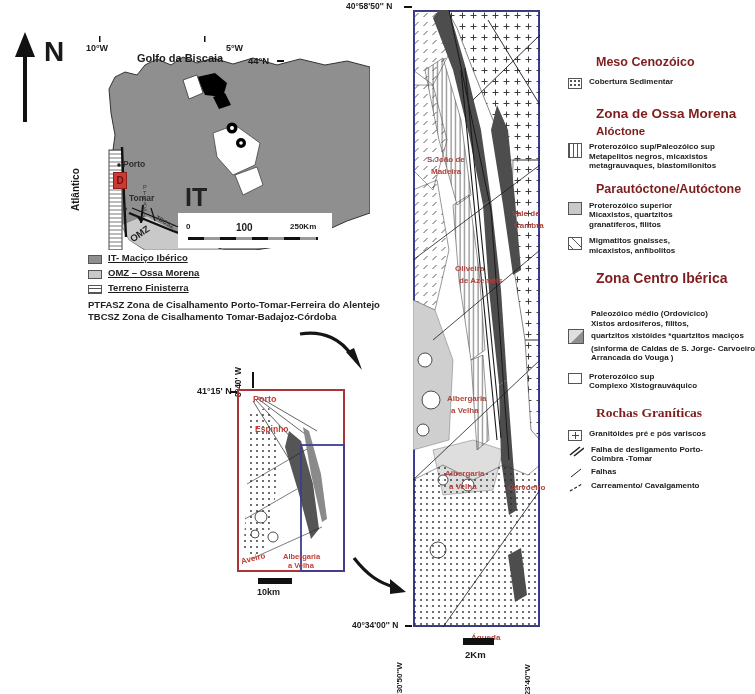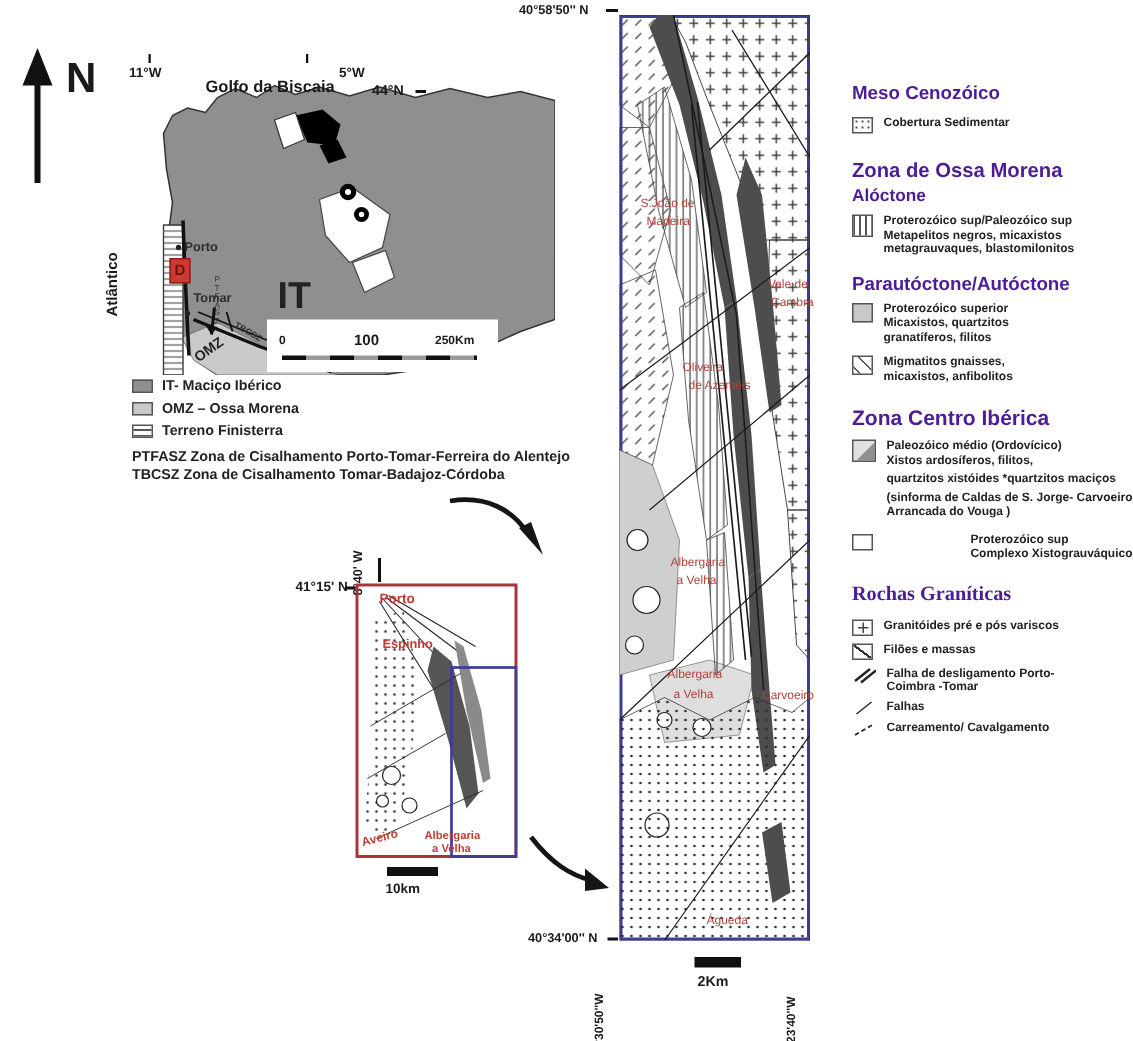--- a/index.html
+++ b/index.html
@@ -4,55 +4,55 @@
 <style>
   * { margin:0; padding:0; box-sizing:border-box; }
   html,body { background:#fff; }
   body { font-family:"Liberation Sans", sans-serif; color:#1a1a1a; }
   #fig { position:relative; width:755px; height:694px; background:#fff; overflow:hidden; }
   .abs { position:absolute; }
   .b { font-weight:bold; }
   .nw { white-space:nowrap; }
   .vtext { position:absolute; transform:rotate(-90deg); transform-origin:0 100%; white-space:nowrap; }
   .tick-line { position:absolute; background:#111; }
-  .red-lbl { color:#b2423c; font-weight:normal; white-space:nowrap; line-height:1; }
+  .red-lbl { color:#b2423c; font-weight:bold; white-space:nowrap; line-height:1;margin-top:24px; }
   .red-lbl2 { color:#c13c34; font-weight:bold; white-space:nowrap; line-height:1; }
 
   
   #iberia { left:85px; top:25px; width:285px; height:225px; overflow:visible; }
   #iberia svg { position:absolute; left:0; top:0; }
   .city-lbl { position:absolute; font-size:8.5px; font-weight:bold; color:#2e2e2e; white-space:nowrap; }
   #d-marker { position:absolute; left:28px; top:147px; width:14px; height:17px; background:#cc3b33;
               border:1px solid #8e1f18; color:#6f110c; font-size:10px; font-weight:bold;
               display:flex; align-items:center; justify-content:center; }
   #scalebox { position:absolute; left:93px; top:188px; width:154px; height:35px; background:#fff; }
   #scalebox .bar { position:absolute; left:10px; top:24px; width:130px; height:3px;
                    background:repeating-linear-gradient(90deg,#111 0 16px,#9a9a9a 16px 32px); }
 
   
   #ib-legend { left:88px; top:253px; width:300px; }
-  .ibl-row { display:flex; align-items:flex-start; gap:6px; margin-bottom:4px; }
+  .ibl-row { display:flex; align-items:flex-end; gap:6px; margin-bottom:4px;text-decoration:underline; }
   .ibl-sw { width:14px; height:9px; border:1px solid #555; flex:0 0 auto; }
   .ibl-sw.dark { background:#8f8f8f; }
   .ibl-sw.light { background:#c9c9c9; }
   .ibl-sw.hlines { background:repeating-linear-gradient(0deg,#555 0 1px,#fff 1px 4px); }
   .ibl-row span, .ibl-note { font-size:9.5px; font-weight:bold; color:#222; line-height:1.15; }
   .ibl-note { display:block; margin-top:1px; }
 
   
   #regional { left:237px; top:389px; width:108px; height:183px; border:2px solid #a93539; overflow:visible; }
   #regional svg { position:absolute; left:-2px; top:-2px; }
 
   
   #detail { left:413px; top:10px; width:127px; height:617px; border:2.5px solid #3c3e96; overflow:visible; }
   #detail svg { position:absolute; left:-2px; top:-2px; }
 
   
   #geo-legend { left:568px; top:55px; width:187px; }
-  .lg-h1 { font-weight:bold; color:#4c1d95; }
+  .lg-h1 { font-weight:bold; color:#7f1d1d;margin-left:28px; }
   .lg-row { display:flex; gap:7px; align-items:flex-start; }
   .lg-text { font-size:8px; line-height:9.5px; font-weight:600; color:#222; }
   .lg-text span { display:block; white-space:nowrap; }
   .sw { width:14px; height:11px; border:1px solid #555; background:#fff; flex:0 0 auto; margin-top:1px; }
   .sw.dots   { background-image:radial-gradient(circle at 2px 2px,#555 0.8px,transparent 1px); background-size:4px 4px; }
   .sw.vlines { height:15px; background:repeating-linear-gradient(90deg,#555 0 1px,#fff 1px 4px); }
   .sw.gray   { background:#c9c9c9; height:13px; }
   .sw.ticks  { height:13px; background:repeating-linear-gradient(45deg,#fff 0 2.5px,#555 2.5px 3.5px,#fff 3.5px 7px); }
   .sw.folder { height:15px; width:16px; background:linear-gradient(135deg,#e0e0e0 55%,#8f8f8f 56%); }
   .sw.white  { background:#fff; }
@@ -110,21 +110,21 @@
       <polygon points="56,198 52,192 60,193" fill="#111"></polygon>
       <path d="M66,183 L70,196" stroke="#111" stroke-width="1.2"></path>
 
       <rect x="14" y="11" width="1.5" height="6" fill="#111"></rect>
       <rect x="119" y="11" width="1.5" height="6" fill="#111"></rect>
 
       <circle cx="34" cy="140" r="1.8" fill="#222"></circle>
       <circle cx="40" cy="184" r="1.8" fill="#222"></circle>
     </svg>
 
-    <div class="abs b" style="left:1px; top:18px; font-size:9px;">11°W</div>
+    <div class="abs b" style="left:1px; top:18px; font-size:9px;">10°W</div>
     <div class="abs b" style="left:109px; top:18px; font-size:9px;padding-left:32px;">5°W</div>
     <div class="abs b nw" style="left:52px; top:27px; font-size:11px;">Golfo da Biscaia</div>
     <div class="abs b" style="left:163px; top:30px; font-size:9.5px;">44°N</div>
     <div class="tick-line" style="left:192px; top:35px; width:7px; height:1.5px;"></div>
     <div class="vtext b" style="left:-4px; top:175px; font-size:10px;">Atlântico</div>
     <div class="city-lbl" style="left:38px; top:134px;">Porto</div>
     <div id="d-marker">D</div>
     <div class="city-lbl" style="left:44px; top:168px;">Tomar</div>
     <div class="abs b" style="left:100px; top:158px; font-size:25px; color:#222;">IT</div>
     <div class="abs b" style="left:44px; top:203px; font-size:9.5px; transform:rotate(-35deg); color:#222;">OMZ</div>
@@ -307,49 +307,43 @@
     </div>
     <div class="lg-row" style="margin-top:7px;">
       <div class="sw ticks"></div>
       <div class="lg-text">
         <span>Migmatitos gnaisses,</span>
         <span>micaxistos, anfibolitos</span>
       </div>
     </div>
 
     <div class="lg-h1" style="font-size:14px; margin-top:15px;">Zona Centro Ibérica</div>
-    <div class="lg-row" style="margin-top:6px;">
+    <div class="lg-row" style="margin-top:23px;align-items:center;">
       <div class="sw folder"></div>
       <div class="lg-text">
         <span>Paleozóico médio (Ordovícico)</span>
         <span>Xistos ardosíferos, filitos,</span>
         <span style="margin-top:3px;">quartzitos xistóides *quartzitos maciços</span>
         <span style="margin-top:3px;">(sinforma de  Caldas de S. Jorge- Carvoeiro-</span>
         <span>Arrancada do Vouga )</span>
       </div>
     </div>
-    <div class="lg-row" style="margin-top:9px;justify-content:space-between;">
+    <div class="lg-row" style="margin-top:9px;">
       <div class="sw white"></div>
       <div class="lg-text">
         <span>Proterozóico sup</span>
         <span>Complexo Xistograuváquico</span>
       </div>
     </div>
 
     <div class="lg-h1" style="font-size:13.5px; margin-top:14px;font-family:Liberation Serif, serif;">Rochas Graníticas</div>
     <div class="lg-row" style="margin-top:8px;">
       <div class="sw crosses"></div>
       <div class="lg-text">
           <span>Granitóides pré e pós variscos</span>
-        </div>
-    </div>
-    <div class="lg-row" style="margin-top:4px;">
-      <div class="sw diag"></div>
-      <div class="lg-text">
-          <span>Filões e massas</span>
         </div>
     </div>
     <div class="lg-row" style="margin-top:4px;">
       <svg class="sym" viewBox="0 0 16 12">
         <path d="M2,10 L12,2 M6,11 L16,3" stroke="#222" stroke-width="1.6" fill="none"></path>
       </svg>
       <div class="lg-text">
         <span>Falha de desligamento Porto-</span>
         <span>Coimbra -Tomar</span>
       </div>

